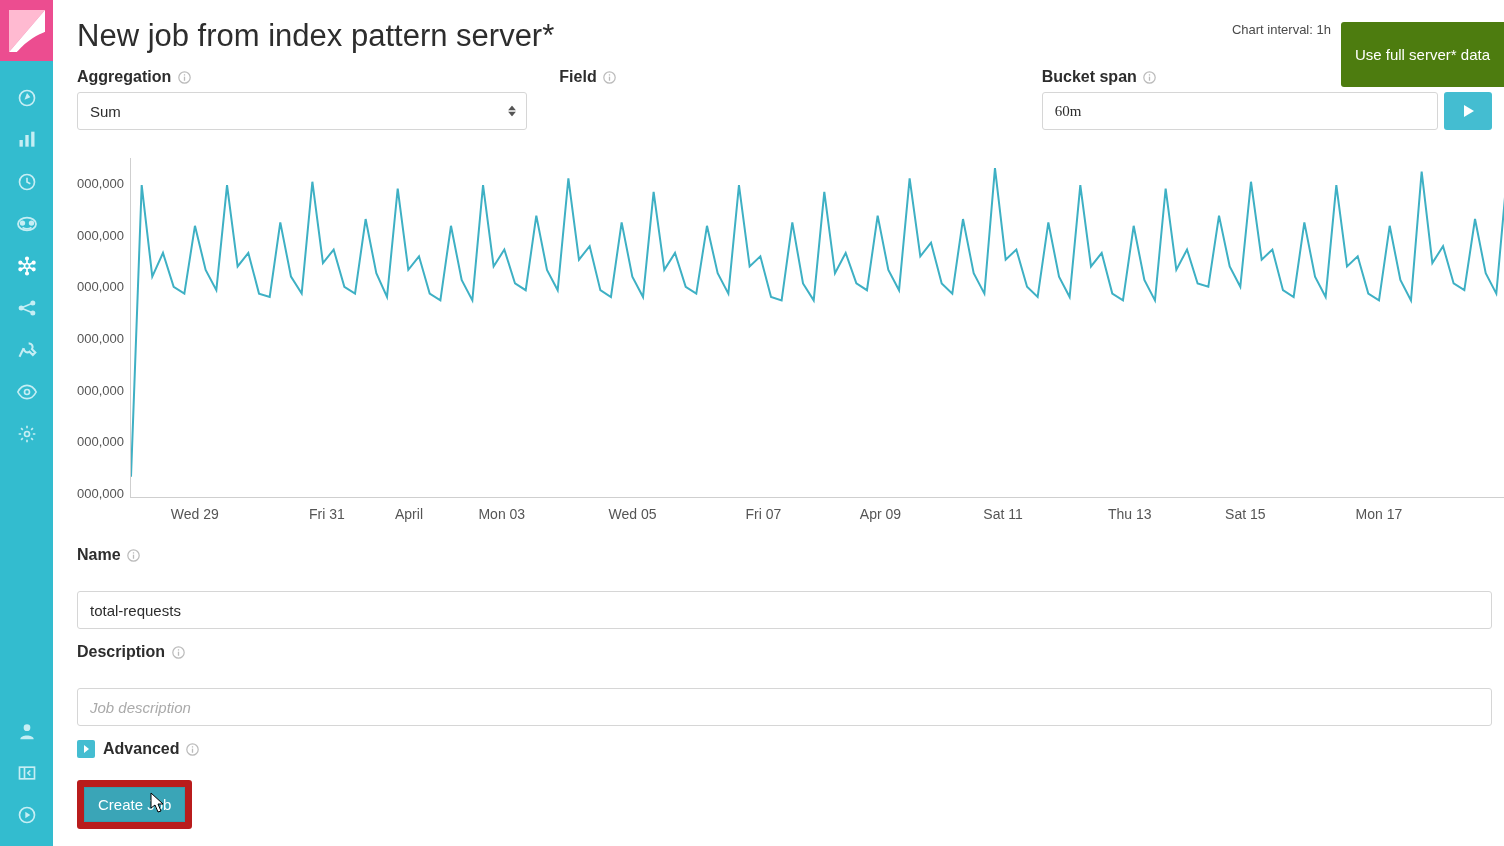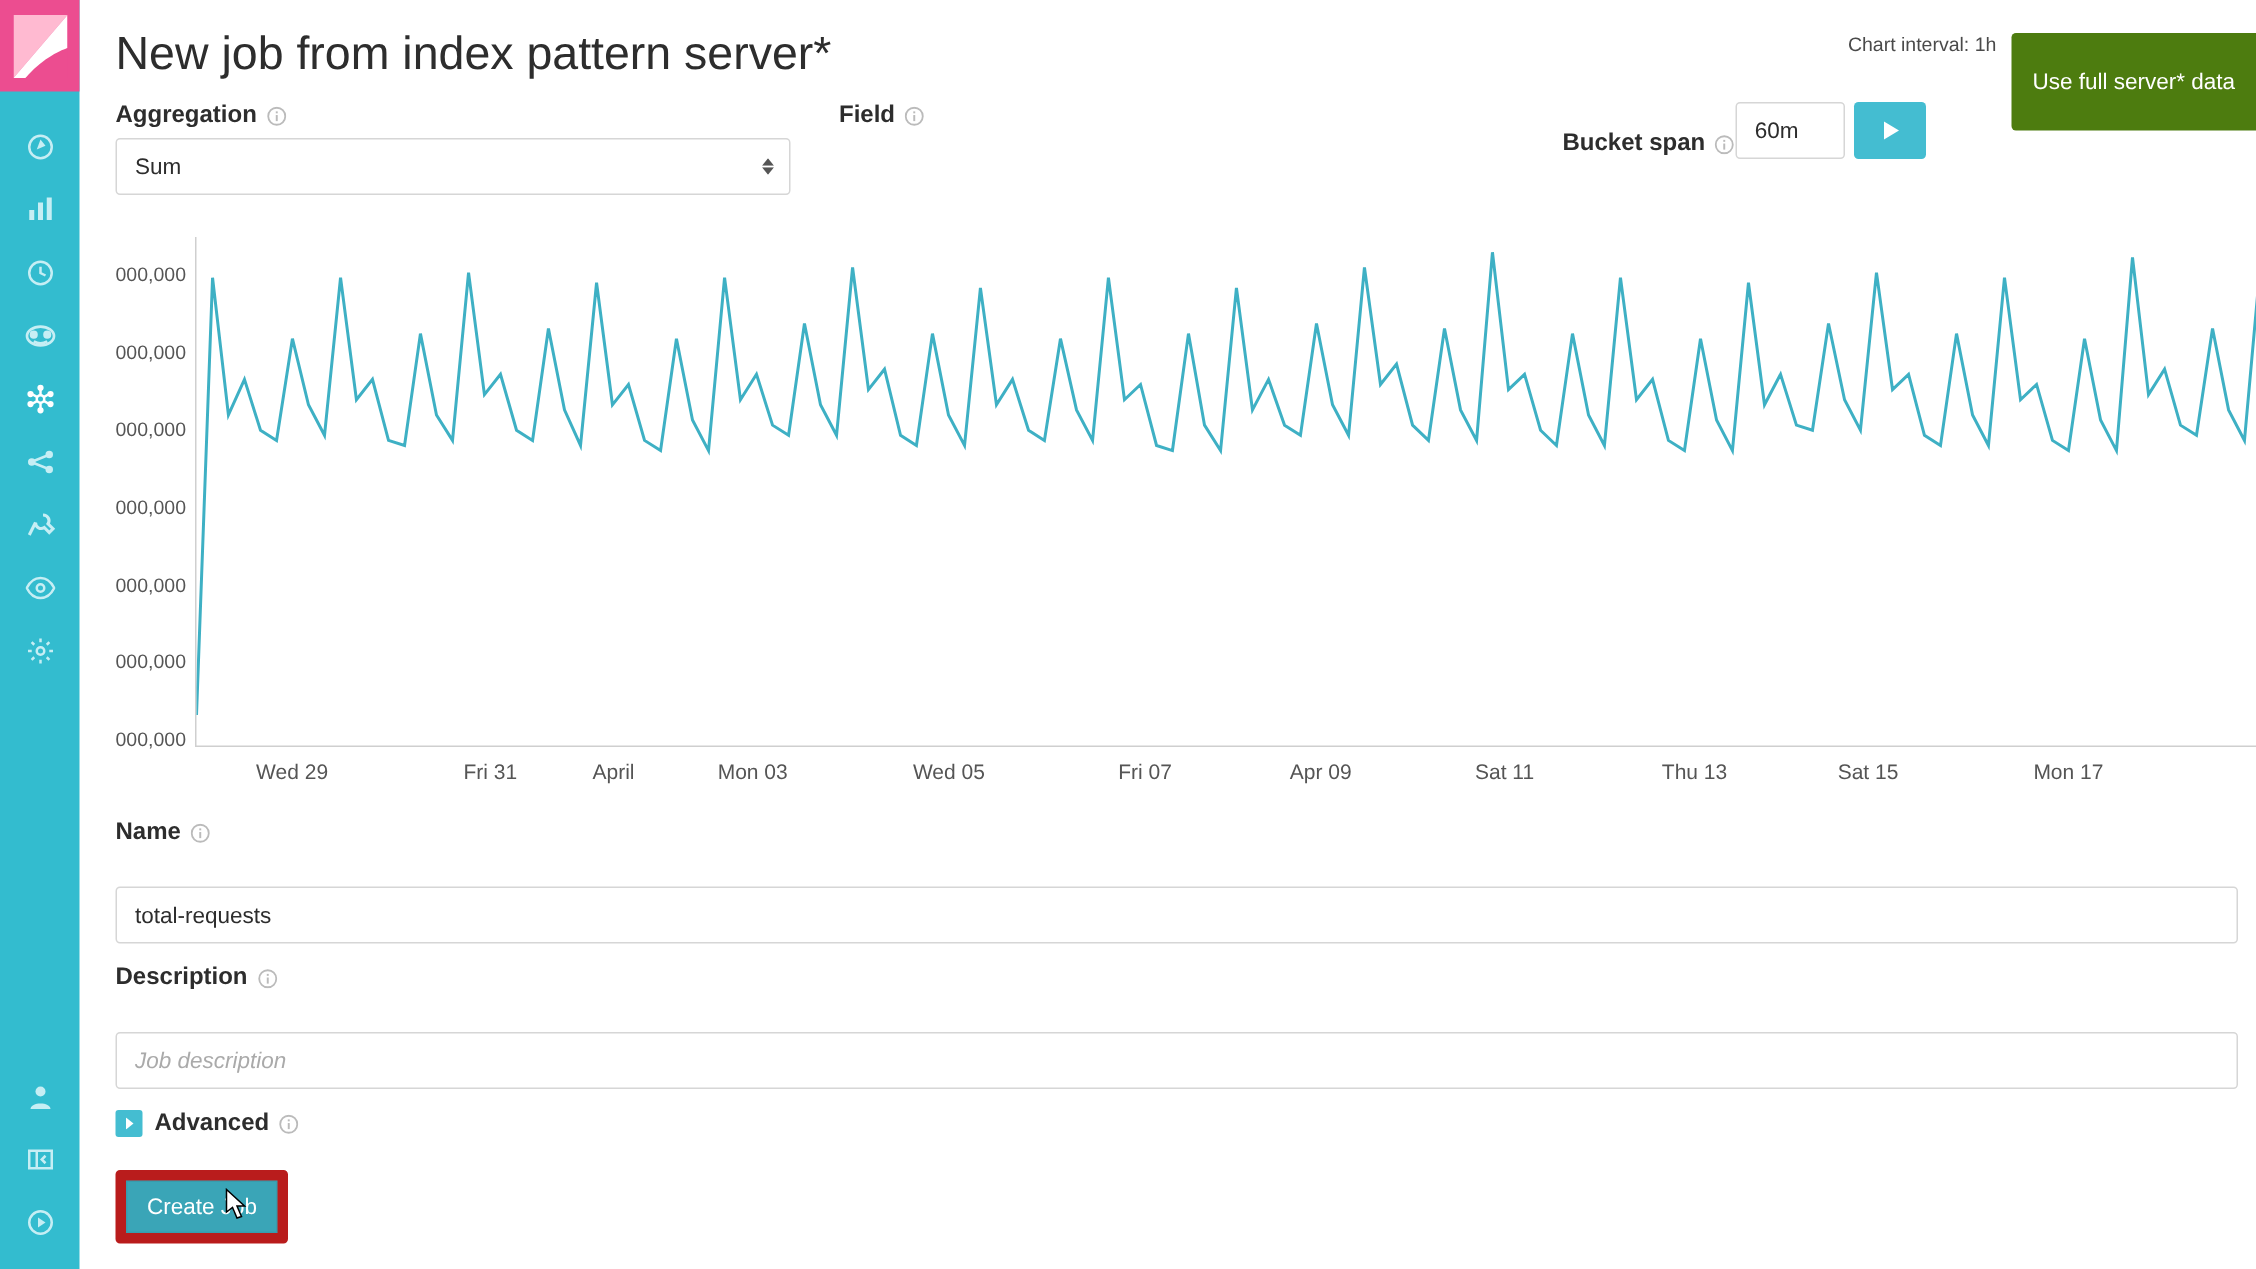--- a/index.html
+++ b/index.html
@@ -96,21 +96,21 @@
   color: #2d2d2d;
   margin-bottom: 14px;
 }
 .selectors {
   display: flex;
   gap: 32px;
   margin-bottom: 28px;
   padding-right: 12px;
 }
 .selector-group { flex: 1; min-width: 0; }
-.selector-group.bucket { flex: 1; display:flex; flex-direction:row; }
+.selector-group.bucket { flex: 1; display:flex; flex-direction:column; }
 .label {
   font-size: 16px;
   font-weight: 700;
   color: #2d2d2d;
   margin-bottom: 6px;
   display: flex;
   align-items: center;
   gap: 6px;
 }
 .info-icon {
@@ -133,21 +133,21 @@
 }
 .select-caret {
   position: absolute;
   right: 10px; top: 50%;
   transform: translateY(-50%);
   display: flex;
   flex-direction: column;
   gap: 1px;
 }
 .bucket-row { display:flex; gap: 6px; }
-.bucket-row .select-wrap { flex:1; cursor: text; }
+.bucket-row .select-wrap { flex:1; cursor: text; font-family: Liberation Serif, serif; }
 .play-btn {
   width: 48px; height: 38px;
   background: #44bdd1;
   border: none;
   border-radius: 3px;
   display: flex; align-items:center; justify-content:center;
   cursor: pointer;
 }
 
 .chart-area {

